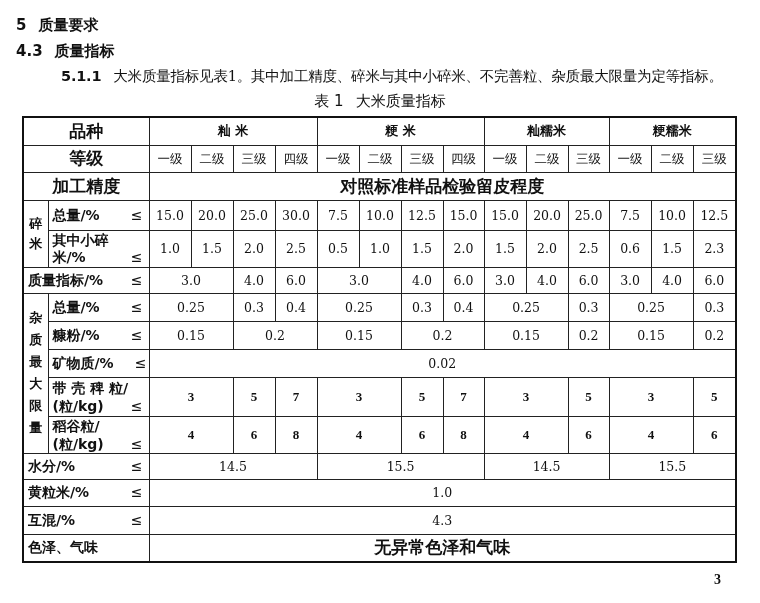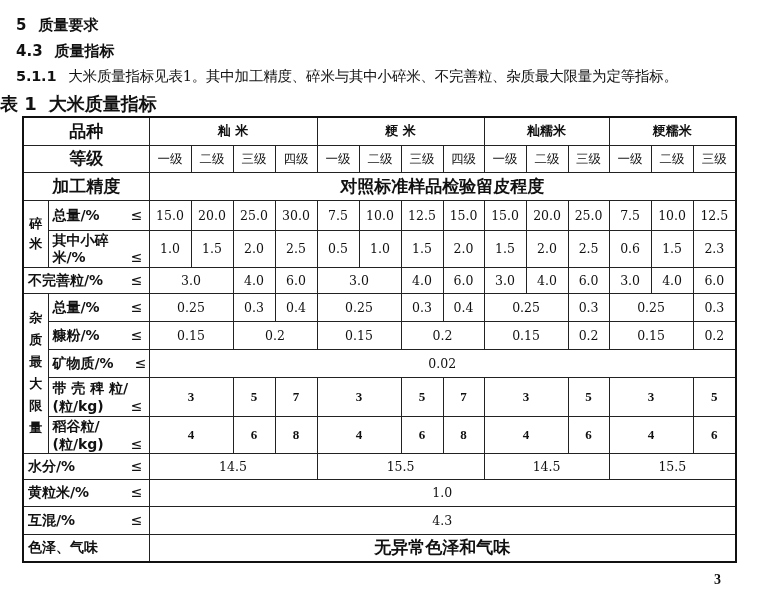--- a/index.html
+++ b/index.html
@@ -4,21 +4,21 @@
   <style>
     html, body { margin: 0; padding: 0; background: #ffffff; }
     body {
       width: 760px; height: 603px; position: relative; overflow: hidden;
       font-family: "DejaVu Serif", "Liberation Serif", serif;
       color: #111;
     }
     .h1 { position: absolute; left: 16px; top: 16px; font-family: "DejaVu Sans", sans-serif; font-weight: bold; font-size: 15px; }
     .h2 { position: absolute; left: 16px; top: 42px; font-family: "DejaVu Sans", sans-serif; font-weight: bold; font-size: 15px; }
     .para { position: absolute; left: 16px; top: 67px; font-size: 14.5px; letter-spacing: -0.2px; white-space: nowrap; }
-    .caption { position: absolute; left: 0; width: 760px; top: 92px; text-align: left; font-family: "DejaVu Sans", sans-serif; font-weight: bold; font-size: 18px; }
+    .caption { position: absolute; left: 0; width: 760px; top: 92px; text-align: center; font-family: "DejaVu Sans", sans-serif; font-weight: normal; font-size: 15px; }
     .sp { display: inline-block; width: 12px; }
 
     table.q {
       position: absolute; left: 22px; top: 116px; width: 711px;
       border-collapse: collapse; table-layout: fixed;
       border: 2px solid #111;
       font-size: 12.5px;
     }
     table.q td {
       border: 1px solid #222; text-align: center; vertical-align: middle;
@@ -36,21 +36,21 @@
 </head>
 <body>
 
 <div class="h1">
   <span>5</span><span class="sp"></span><span>质量要求</span>
 </div>
 <div class="h2">
   <span>4.3</span><span class="sp"></span><span>质量指标</span>
 </div>
 <div class="para">
-  <span style="font-family:'DejaVu Sans',sans-serif;font-weight:bold;">5.1.1</span><span class="sp"></span><span>大米质量指标见表1。其中加工精度、碎米与其中小碎米、不完善粒、杂质最大限量为定等指标。</span>
+  <span style="font-family:'DejaVu Sans',sans-serif;font-weight:bold;margin-left:45px;">5.1.1</span><span class="sp"></span><span>大米质量指标见表1。其中加工精度、碎米与其中小碎米、不完善粒、杂质最大限量为定等指标。</span>
 </div>
 <div class="caption">
   <span>表 1</span><span class="sp"></span><span>大米质量指标</span>
 </div>
 
 <table class="q">
   <colgroup>
     <col style="width:25px">
       <col style="width:101px">
     <col style="width:42px">
@@ -137,21 +137,21 @@
     <td class="num">2.0</td>
     <td class="num">1.5</td>
     <td class="num">2.0</td>
     <td class="num">2.5</td>
     <td class="num">0.6</td>
     <td class="num">1.5</td>
     <td class="num">2.3</td>
   </tr>
 
   <tr style="height:26px">
-    <td colspan="2" class="lbl"><span>不完善粒/%</span><span class="le">≤</span></td>
+    <td colspan="2" class="lbl"><span>质量指标/%</span><span class="le">≤</span></td>
     <td colspan="2" class="num">3.0</td>
     <td class="num">4.0</td>
     <td class="num">6.0</td>
     <td colspan="2" class="num">3.0</td>
     <td class="num">4.0</td>
     <td class="num">6.0</td>
     <td class="num">3.0</td>
     <td class="num">4.0</td>
     <td class="num">6.0</td>
     <td class="num">3.0</td>

